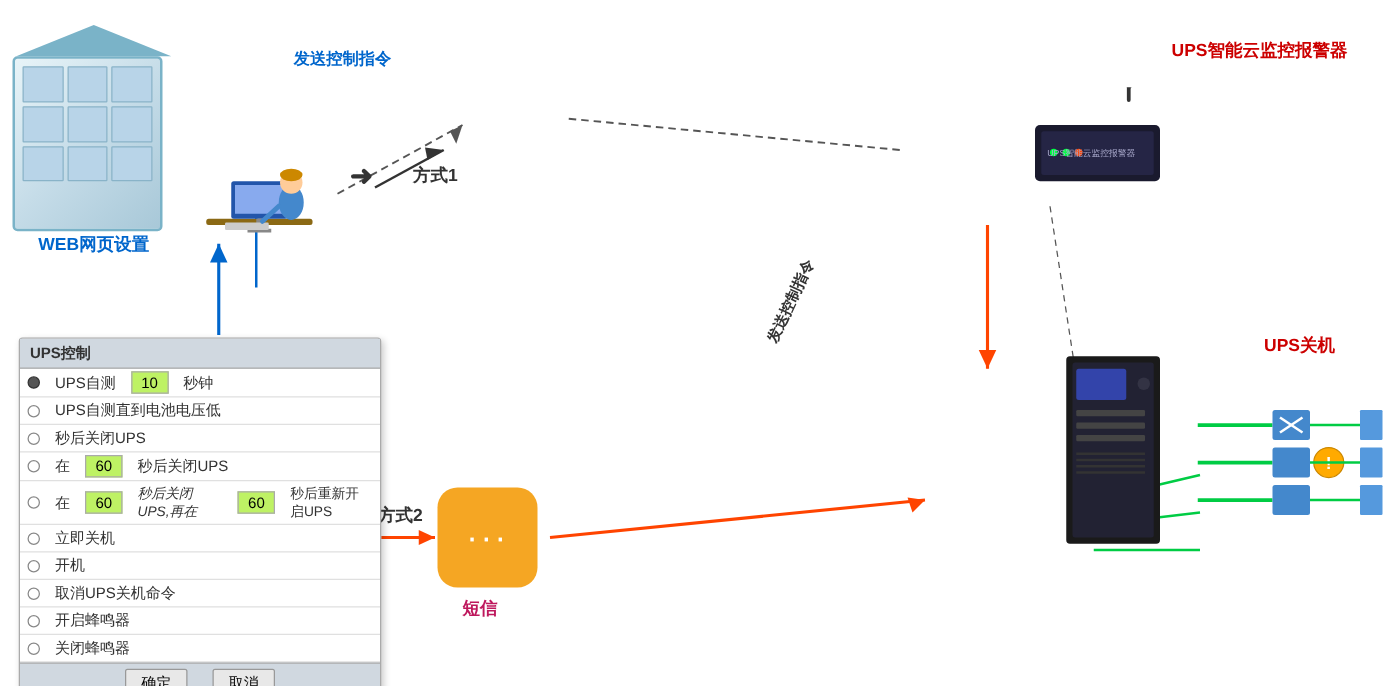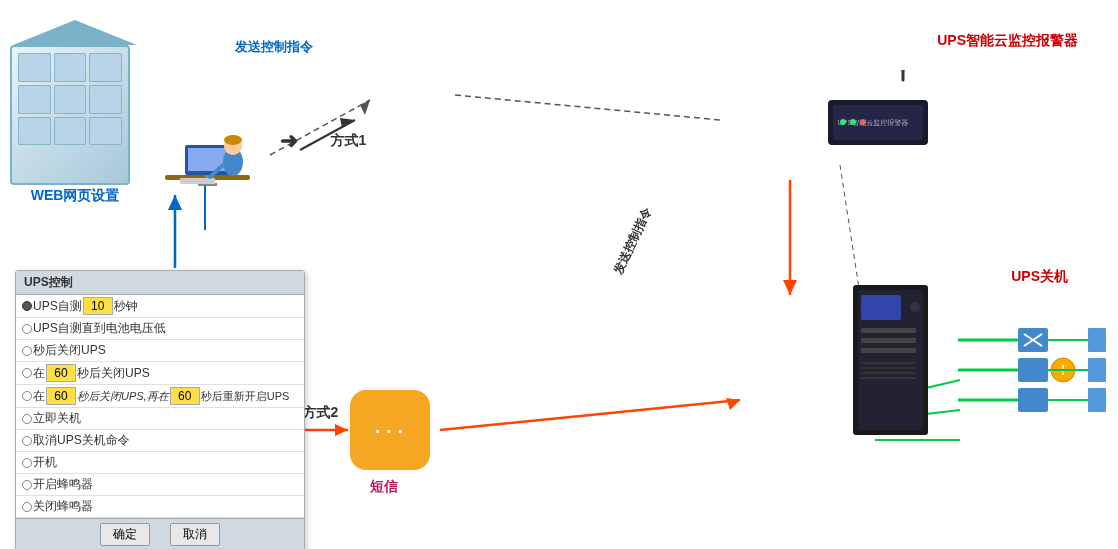--- a/index.html
+++ b/index.html
@@ -130,21 +130,21 @@
       font-weight: bold;
       font-size: 12px;
       border-bottom: 1px solid #aaa;
       color: #333;
     }
     .panel-row {
       display: flex;
       align-items: center;
       padding: 2px 6px;
       border-bottom: 1px solid #e0e0e0;
-      gap: 1px;
+      gap: 12px;
       min-height: 22px;
     }
     .panel-row:last-child { border-bottom: none; }
     .radio-dot {
       width: 10px;
       height: 10px;
       border-radius: 50%;
       border: 1.5px solid #888;
       flex-shrink: 0;
       background: white;
@@ -152,21 +152,21 @@
     .radio-dot.active {
       background: #555;
       border-color: #333;
     }
     .panel-input {
       border: 1px solid #aaa;
       padding: 1px 3px;
       width: 30px;
       font-size: 12px;
       text-align: center;
-      background: #fde047;
+      background: #bef264;
     }
     .panel-text {
       color: #333;
       font-size: 12px;
     }
     .panel-footer {
       display: flex;
       justify-content: center;
       gap: 20px;
       padding: 4px;
@@ -397,26 +397,26 @@
       <span class="panel-text" style="font-size:11px;">秒后重新开启UPS</span>
     </div>
 
     <div class="panel-row">
       <div class="radio-dot"></div>
       <span class="panel-text">立即关机</span>
     </div>
 
     <div class="panel-row">
       <div class="radio-dot"></div>
+      <span class="panel-text">开机</span>
+    </div>
+
+    <div class="panel-row">
+      <div class="radio-dot"></div>
       <span class="panel-text">取消UPS关机命令</span>
-    </div>
-
-    <div class="panel-row">
-      <div class="radio-dot"></div>
-      <span class="panel-text">开机</span>
     </div>
 
     <div class="panel-row">
       <div class="radio-dot"></div>
       <span class="panel-text">开启蜂鸣器</span>
     </div>
 
     <div class="panel-row">
       <div class="radio-dot"></div>
       <span class="panel-text">关闭蜂鸣器</span>

